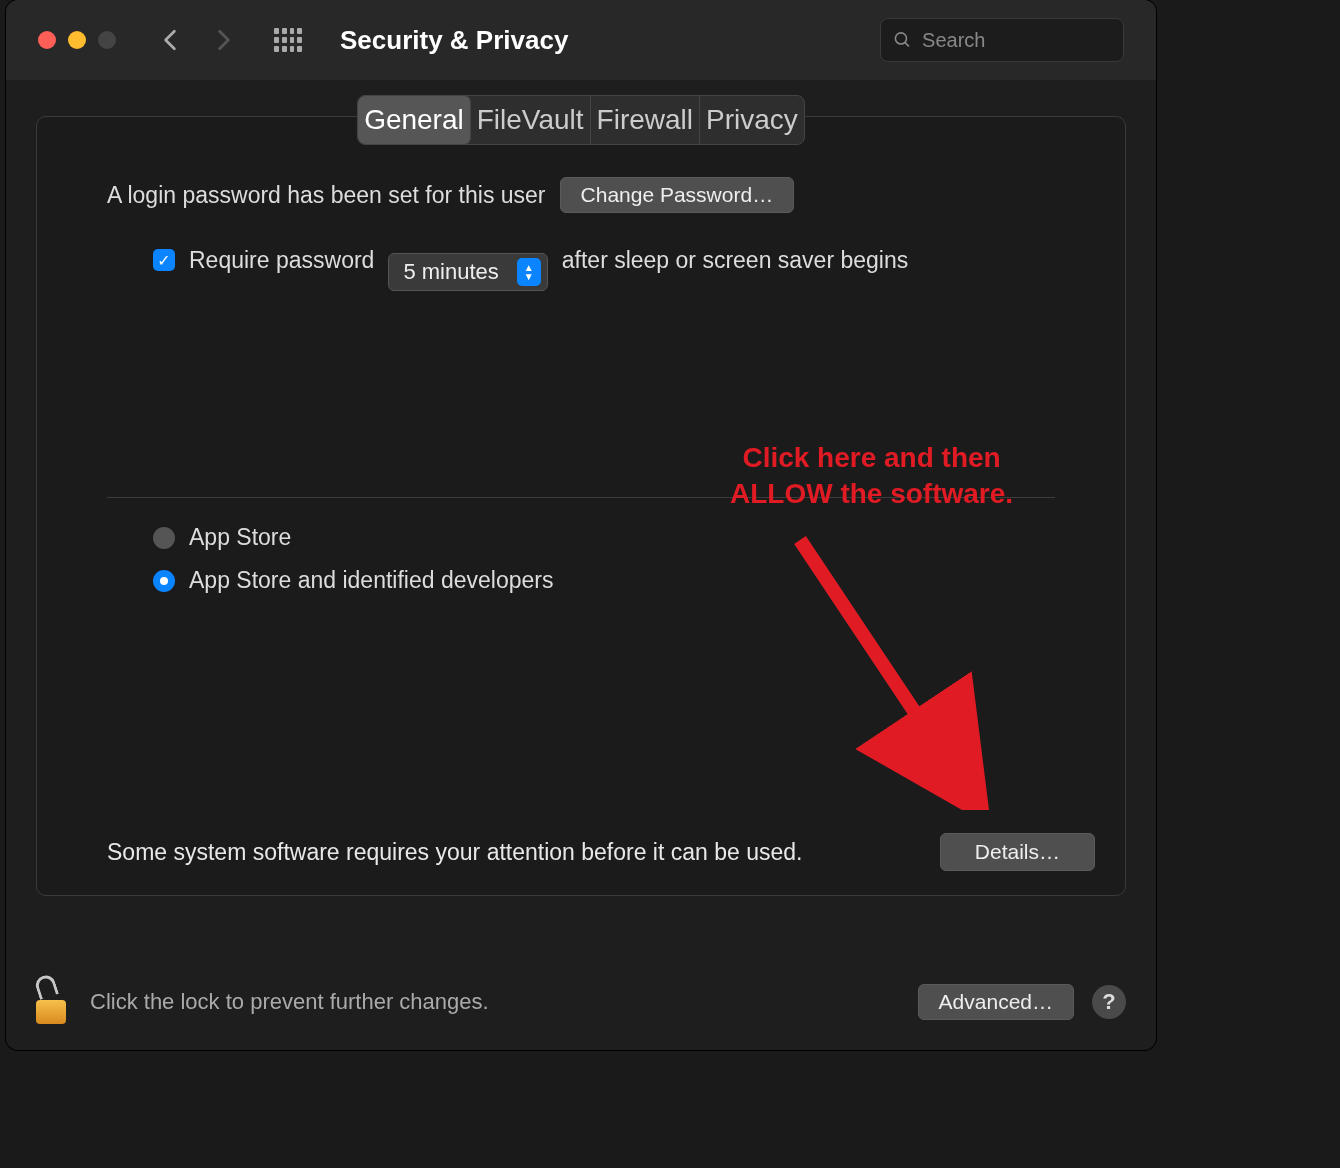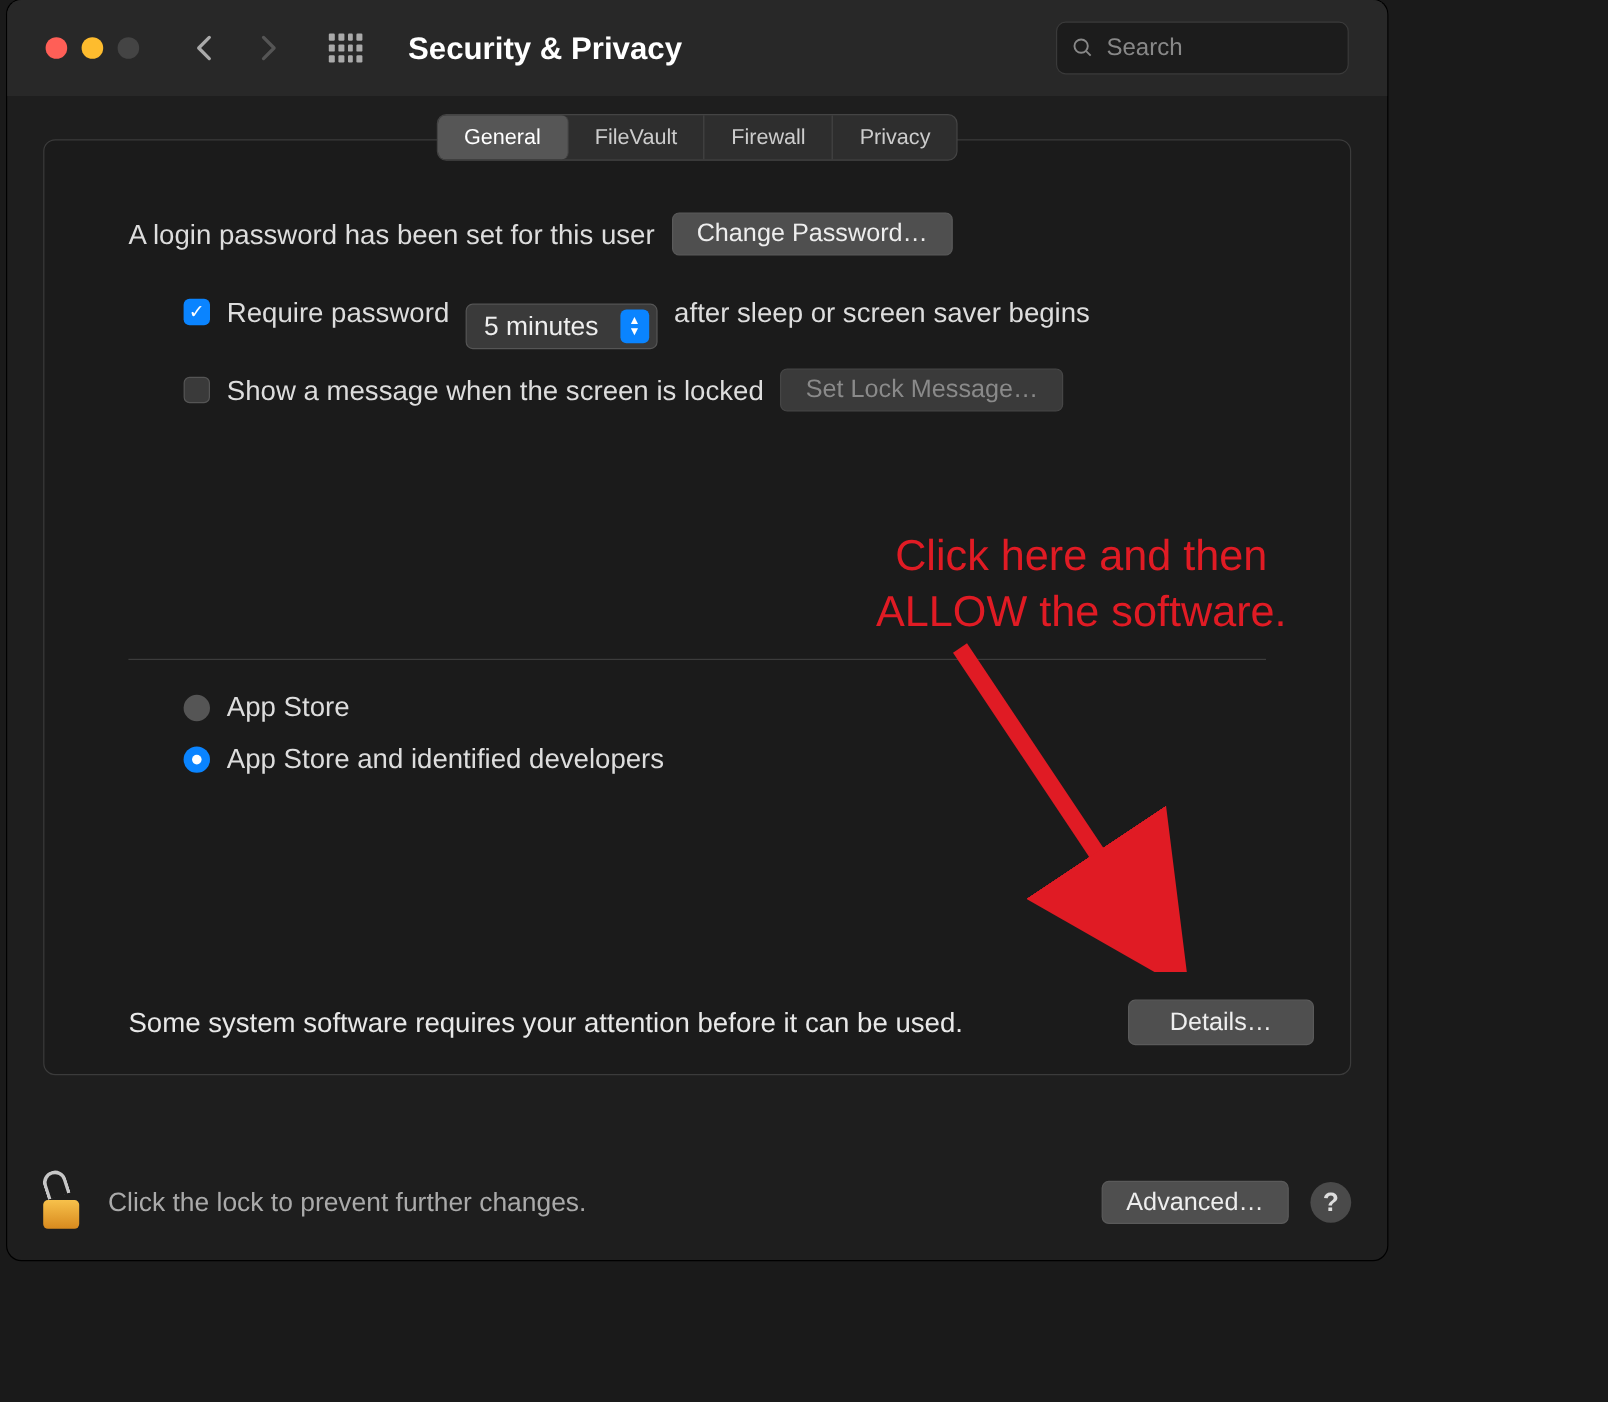--- a/index.html
+++ b/index.html
@@ -82,22 +82,22 @@
     display:flex; justify-content:center;
   }
   .tabs {
     display:flex;
     background:#2e2e2e;
     border-radius:8px;
     border:1px solid #444;
     overflow:hidden;
   }
   .tab {
-    padding: 8px 22px;
-    font-size:18px;
+    padding: 8px 6px;
+    font-size:28px;
     color:#ccc;
     border-right:1px solid #444;
     cursor:pointer;
   }
   .tab:last-child { border-right:0; }
   .tab.active { background:#565656; color:#fff; border-radius:6px;}
   
   .content-inner { padding: 60px 70px 30px 70px; font-size:23px; color:#ddd;}
   .row { display:flex; align-items:center; gap:14px; margin-bottom:16px; flex-wrap:wrap;}
   .row.indent { padding-left:46px; }
@@ -177,23 +177,23 @@
     width:34px; height:34px; border-radius:50%;
     background:#4a4a4a; color:#ddd;
     display:flex; align-items:center; justify-content:center;
     font-size:22px; font-weight:600;
   }
 
   
   .annot {
     position:absolute;
     left:730px; top:440px;
-    color:#e01b24; font-size:36px;
+    color:#e01b24; font-size:28px;
     text-align:center; line-height:1.3;
-    font-weight:400;
+    font-weight:700;
     pointer-events:none;
   }
   .arrow-svg {
     position:absolute;
     left:780px; top:530px;
     width:210px; height:280px;
     pointer-events:none;
   }
 </style>
 </head>
@@ -260,25 +260,20 @@
         <button class="mac-btn">Change Password…</button>
       </div>
       <div class="row indent">
         <span class="checkbox checked">✓</span>
         <span>Require password</span>
         <span class="select">
           <span>5 minutes</span>
           <span class="stepper">▲<br>▼</span>
         </span>
         <span>after sleep or screen saver begins</span>
-      </div>
-      <div class="row indent">
-        <span class="checkbox unchecked"></span>
-        <span>Show a message when the screen is locked</span>
-        <button class="mac-btn disabled">Set Lock Message…</button>
       </div>
 
       <div style="height:190px"></div>
       <hr class="divider">
 
       <div class="row indent">
         <span class="radio off"></span>
         <span>App Store</span>
       </div>
       <div class="row indent">

